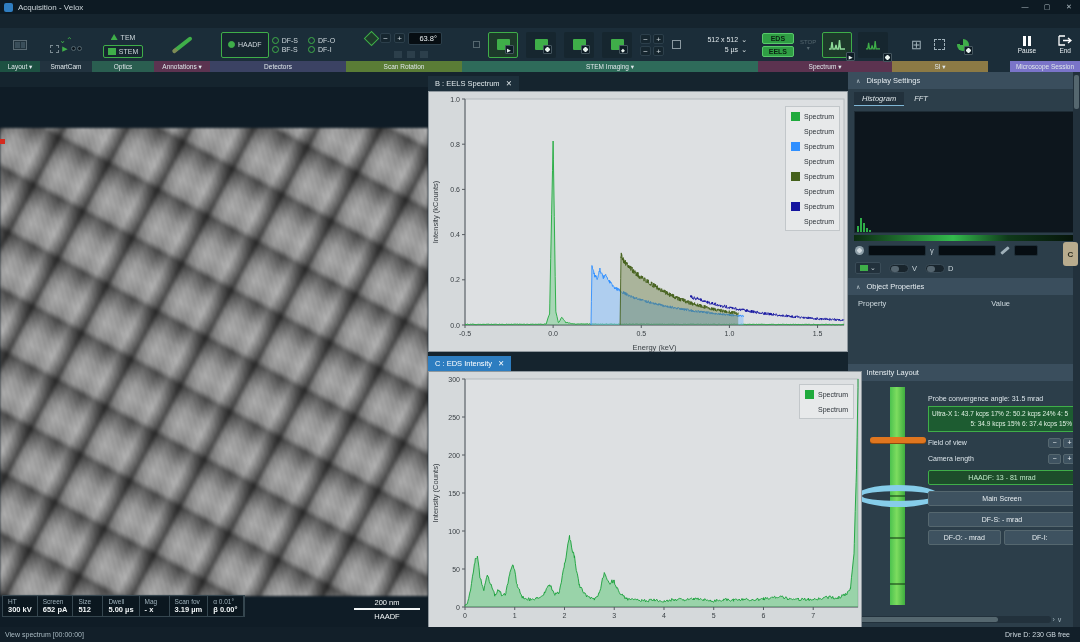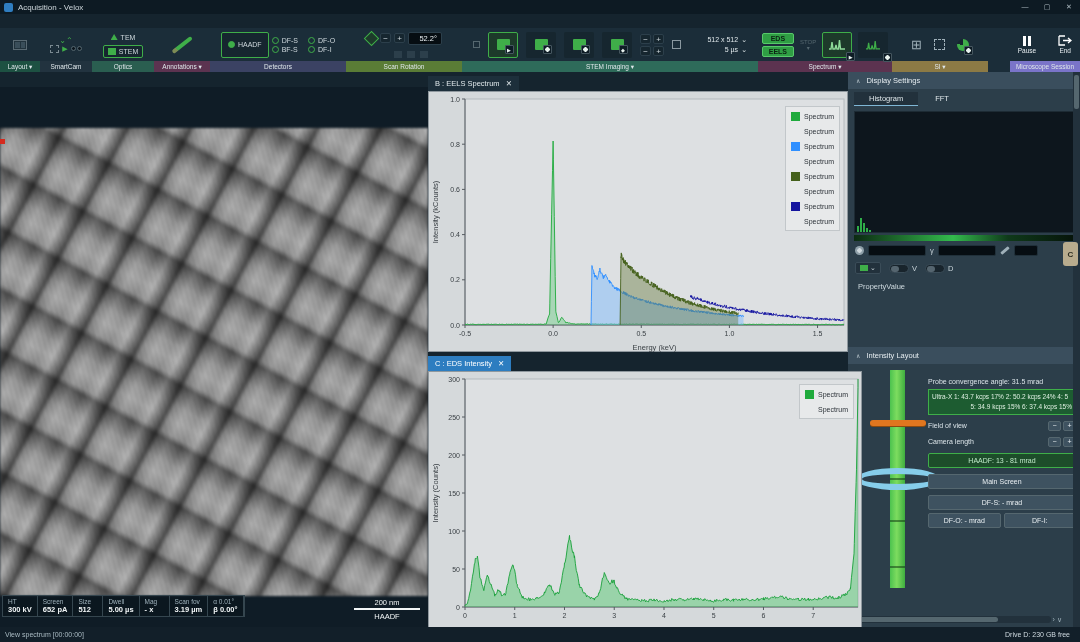--- a/index.html
+++ b/index.html
@@ -74,36 +74,36 @@
   .legend{position:absolute;background:#e7e9ea;border:1px solid #c2c7ca;padding:3px 5px;display:flex;flex-direction:column;gap:3px;}
   .lrow{display:flex;align-items:center;gap:4px;height:12px;}
   .lsw{width:9px;height:9px;display:inline-block;}
   .llab{font-size:7px;color:#2c3238;}
 
   
   .sidebar{position:absolute;left:848px;top:72px;width:232px;height:570px;background:#2c3e4a;z-index:1;}
   .sb-head{height:17px;background:#3a4e5d;display:flex;align-items:center;gap:6px;padding:0 8px;font-size:7.5px;color:#e4ebef;}
   .sb-head .car{font-size:6px;color:#b9c6cd;}
   .sb-tabs{display:flex;gap:2px;padding:3px 6px;font-size:7.5px;}
-  .sb-tab{padding:2px 15px;color:#dfe7ea;}
+  .sb-tab{padding:2px 8px;color:#dfe7ea;font-style:italic;}
   .sb-tab.active{background:#22313c;border-bottom:1px solid #7fb7d6;}
   .histo{margin:2px 6px 0;height:122px;background:#0d161d;position:relative;border:1px solid #1d2b34;}
   .histo .spikes{position:absolute;left:2px;bottom:0;display:flex;align-items:flex-end;gap:1px;}
   .histo .spikes i{display:block;width:2px;background:#2fae49;}
   .cmap{margin:2px 6px 0;height:6px;background:linear-gradient(90deg,#0c2a12,#33bb4d 45%,#0f3a1a 70%,#06140a);}
   .ctlrow{display:flex;align-items:center;gap:4px;padding:4px 7px 0;font-size:7.5px;color:#c9d4da;}
   .blackbox{background:#060d12;border:1px solid #20303a;height:11px;border-radius:2px;}
   .sunico{width:9px;height:9px;border-radius:50%;background:radial-gradient(circle,#cfd8dd 0 2px,transparent 2.5px),conic-gradient(#8fa0a9 0 100%);}
   .pencilico{width:10px;height:3px;background:#9fb0b9;transform:rotate(-40deg);border-radius:1px;}
   .togglerow{display:flex;align-items:center;gap:8px;padding:6px 7px 4px;font-size:7.5px;color:#c9d4da;}
   .ddico{display:flex;align-items:center;gap:2px;background:#22313c;border:1px solid #3a4c58;border-radius:2px;padding:1px 4px;font-size:7px;}
   .pill{width:20px;height:9px;background:#18242c;border:1px solid #3a4c58;border-radius:5px;position:relative;}
   .pill i{position:absolute;left:1px;top:1px;width:8px;height:6px;background:#55656f;border-radius:3px;display:block;}
   .props-cols{display:flex;padding:4px 10px 0;font-size:7.5px;color:#cfdae0;}
-  .props-cols .c2{}
+  .props-cols .c2{margin-left:105px;}
   .props-empty{padding:4px 18px;font-size:7.5px;color:#b7c4cb;}
   .dl-area{position:relative;height:232px;}
   .beam{position:absolute;left:42px;top:6px;width:15px;height:218px;background:linear-gradient(90deg,#4cc24f,#7ddc5f 45%,#3fae3f);}
   .beam i{position:absolute;left:0;width:100%;height:2px;background:rgba(20,60,20,.55);display:block;}
   .orangebar{position:absolute;left:22px;top:56px;width:56px;height:6px;background:#e0761f;border-radius:3px;box-shadow:0 1px 0 #8a4a10;}
   .lens{position:absolute;left:8px;top:104px;width:84px;height:22px;border:6px solid #86cdea;border-radius:50%;}
   .dl-right{position:absolute;left:80px;top:0;width:148px;}
   .dl-text{font-size:7px;color:#dbe4e9;margin:14px 0 4px;}
   .ultrax{border:1px solid #3fae49;background:#1d5c31;color:#dff0e2;font-size:6.5px;padding:2px 3px;line-height:1.5;white-space:nowrap;overflow:hidden;}
   .ultrax div{text-align:right;}
@@ -217,21 +217,21 @@
           </span>
       </div>
       <div class="tb-label lab-detectors">Detectors</div>
     </div>
 
     <div class="tb-group" style="width:116px">
       <div class="tb-content" style="flex-wrap:wrap;row-gap:1px">
         <span class="diamond"></span>
         <span class="mini">−</span>
         <span class="mini">+</span>
-        <span class="valbox">52.2°</span>
+        <span class="valbox">63.8°</span>
         <span style="display:flex;gap:5px;margin-left:14px">
           <i style="width:8px;height:7px;background:#2c3f4b;display:block"></i>
           <i style="width:8px;height:7px;background:#2c3f4b;display:block"></i>
           <i style="width:8px;height:7px;background:#2c3f4b;display:block"></i>
         </span>
       </div>
       <div class="tb-label lab-scanrot">Scan Rotation</div>
     </div>
 
     <div class="tb-group" style="width:296px">
@@ -554,20 +554,24 @@
           </span>
           <span>V</span>
         </span>
       <span style="display:flex;align-items:center;gap:3px">
           <span class="pill">
             <i></i>
           </span>
           <span>D</span>
         </span>
     </div>
+    <div class="sb-head">
+      <span class="car">∧</span>
+      <span>Object Properties</span>
+    </div>
     <div class="props-cols">
       <span>Property</span>
       <span class="c2">Value</span>
     </div>
     <div style="height:56px"></div>
     <div class="sb-head">
       <span class="car">∧</span>
       <span>Intensity Layout</span>
     </div>
     <div class="dl-area">

